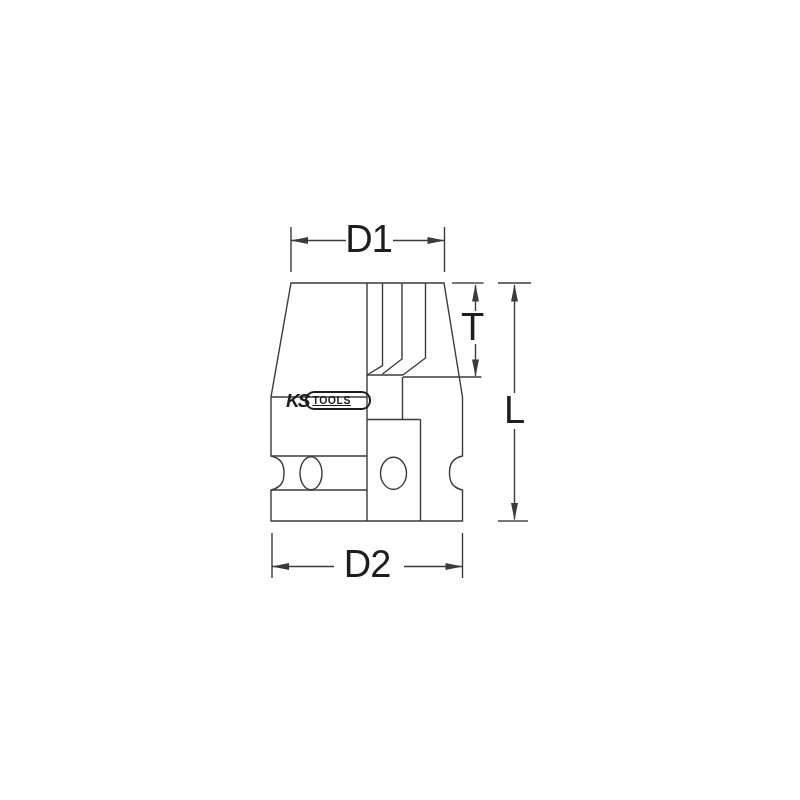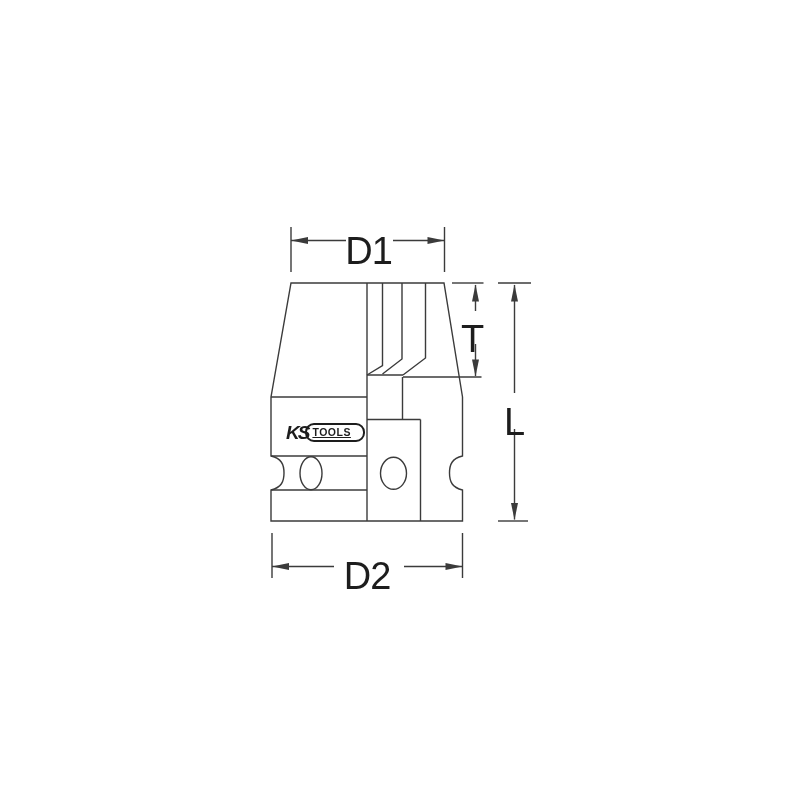--- a/index.html
+++ b/index.html
@@ -35,45 +35,44 @@
     stroke:none;
   }
   .dim-label{
     position:absolute;
     transform:translate(-50%,-50%);
     font-size:38px;
     letter-spacing:-1px;
     color:var(--text);
     line-height:1;
     white-space:nowrap;
-    margin-top:12px;
   }
   .brand-logo{
     position:absolute;
-    left:286px;top:423px;
+    left:286px;top:391px;
     display:flex;
     align-items:center;
     color:var(--text);
   }
   .brand-logo .ks{
     font-style:italic;
     font-weight:bold;
     font-size:19px;
     letter-spacing:-2px;
     line-height:1;
     z-index:2;
   }
   .brand-logo .tools{
     font-weight:bold;
     font-size:10.5px;
     letter-spacing:0.5px;
     line-height:1;
     border:2px solid var(--text);
     border-radius:9px;
-    padding:2px 12px 2px 5px;
+    padding:2px 18px 2px 5px;
     margin-left:-3px;
     text-decoration:underline;
   }
 </style>
 </head>
 <body>
 
 <div class="canvas">
 
   <svg class="drawing-svg" width="800" height="800" viewBox="0 0 800 800">

